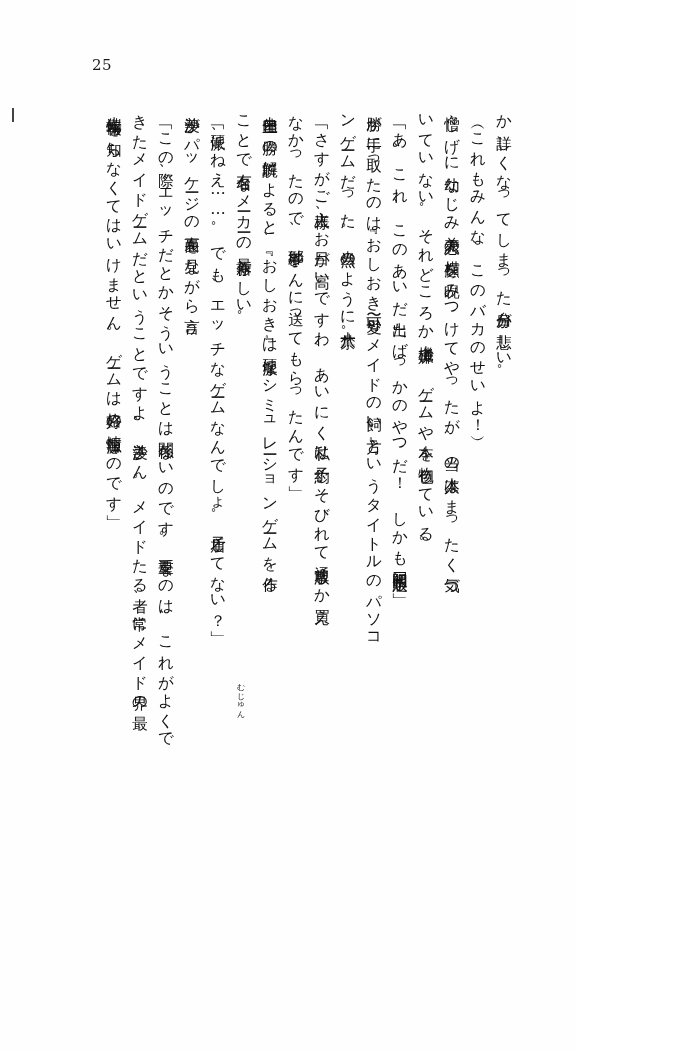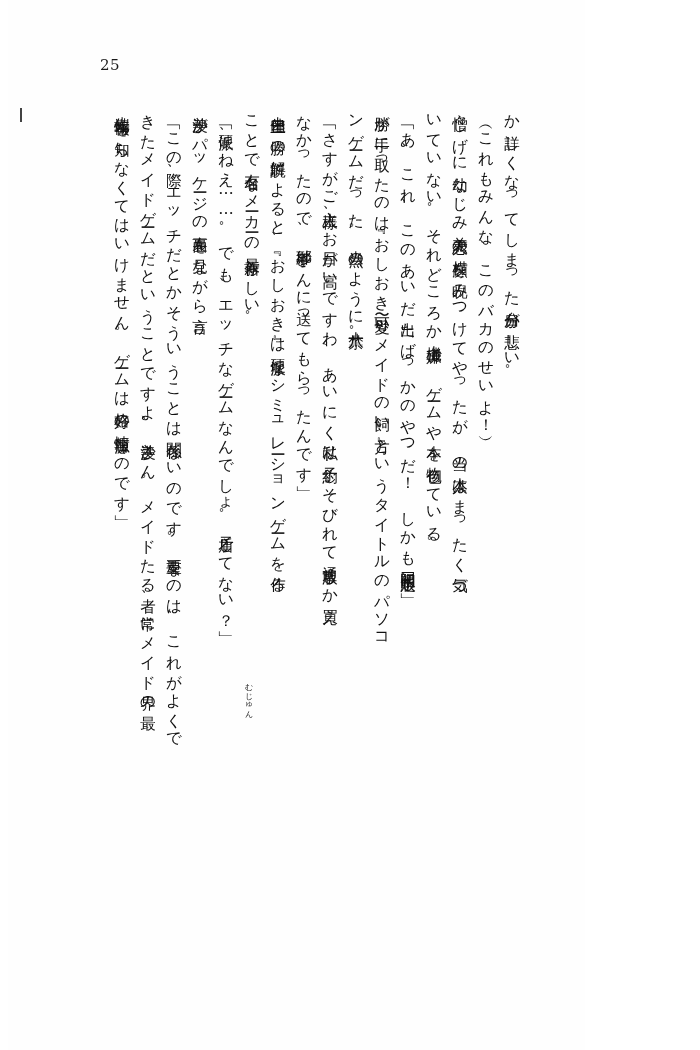--- a/index.html
+++ b/index.html
@@ -11,21 +11,21 @@
     width: 700px;
     height: 1050px;
     position: relative;
     font-family: "DejaVu Serif", serif;
     color: #111111;
     overflow: hidden;
   }
 
   #page {
     position: absolute;
-    left: 8px;
+    left: 0;
     top: 0;
     width: 577px;
     height: 1050px;
     background: #fefefe;
   }
 
   
   #page-number {
     position: absolute;
     left: 92px;

